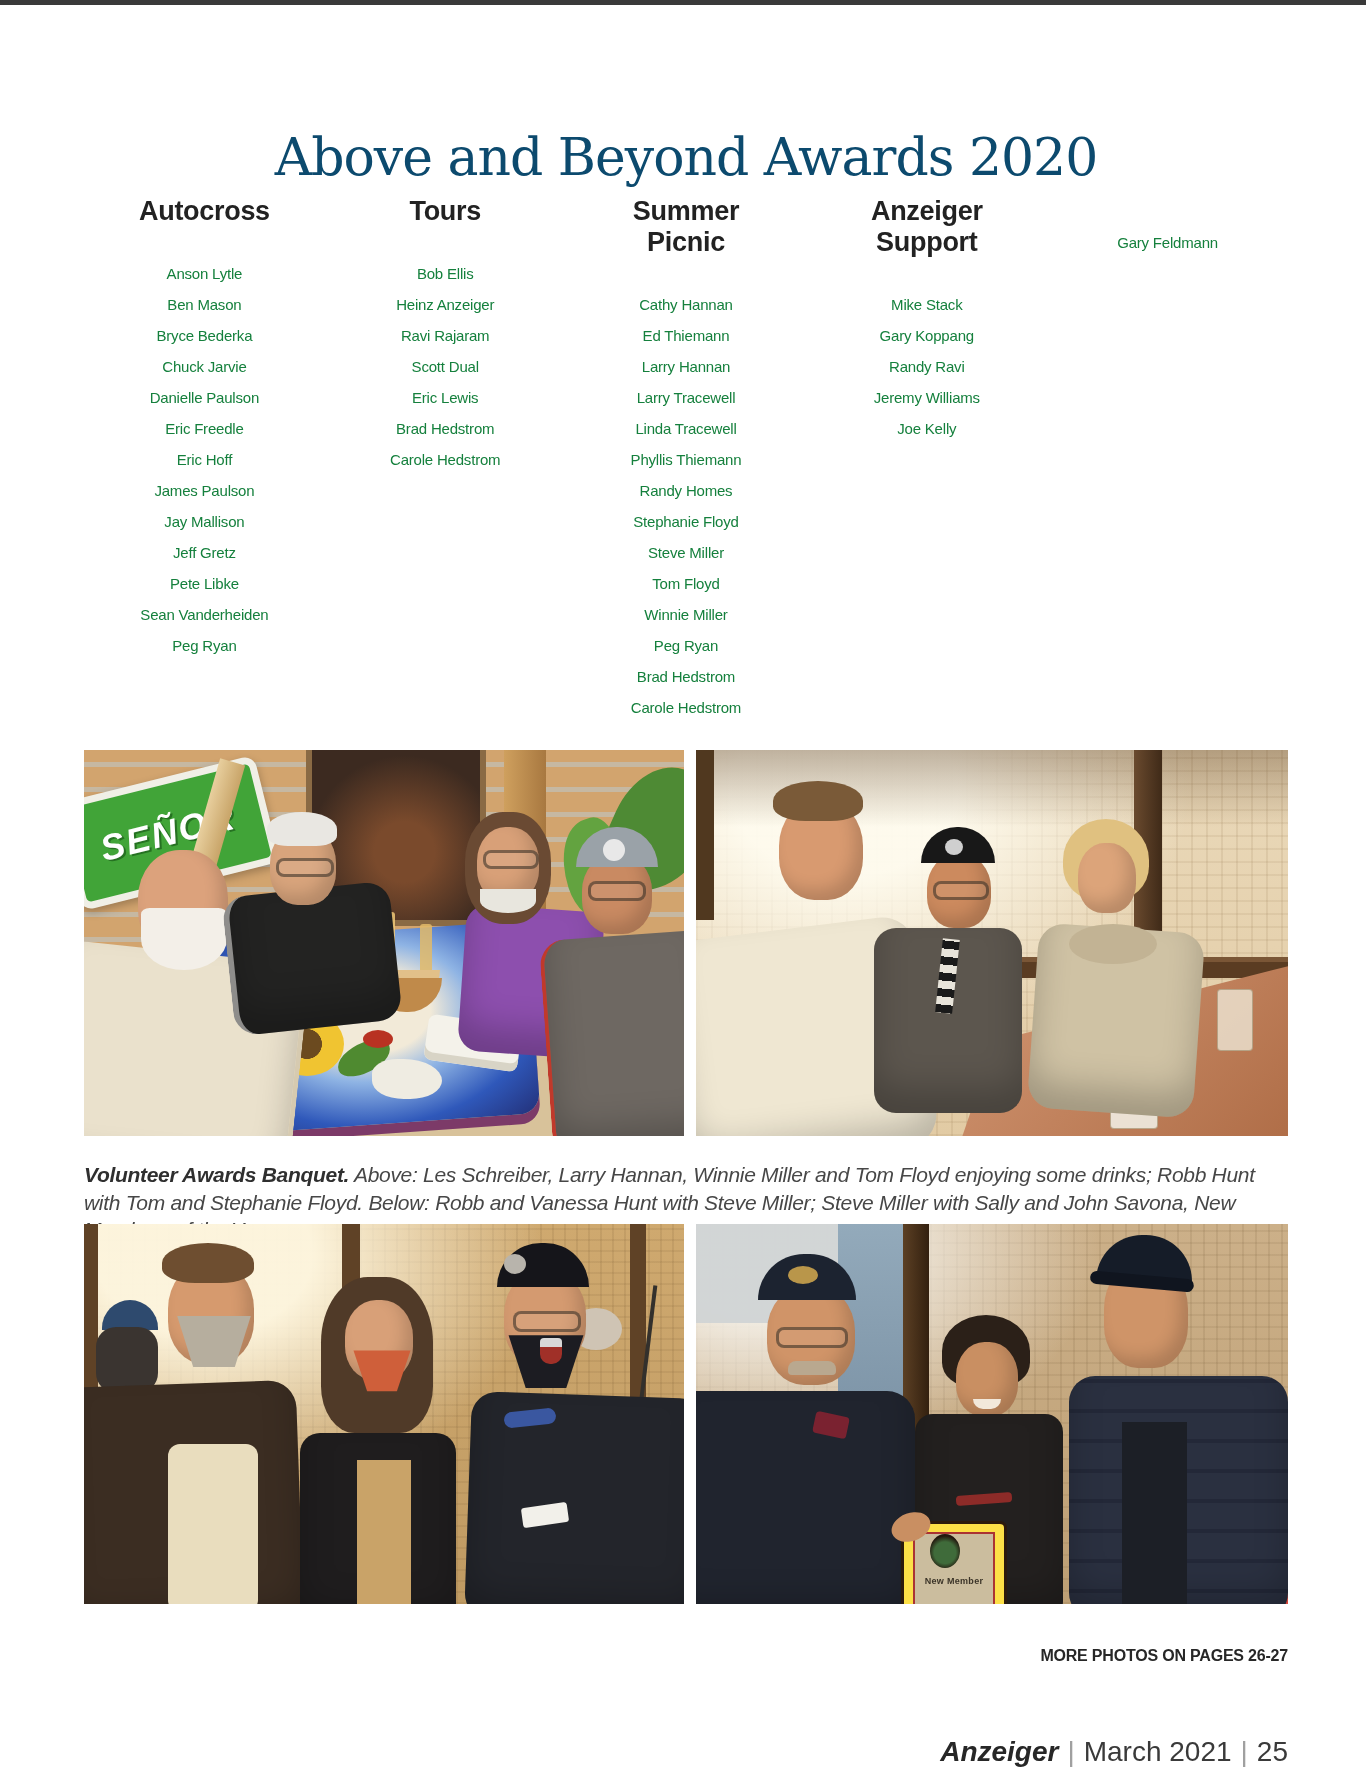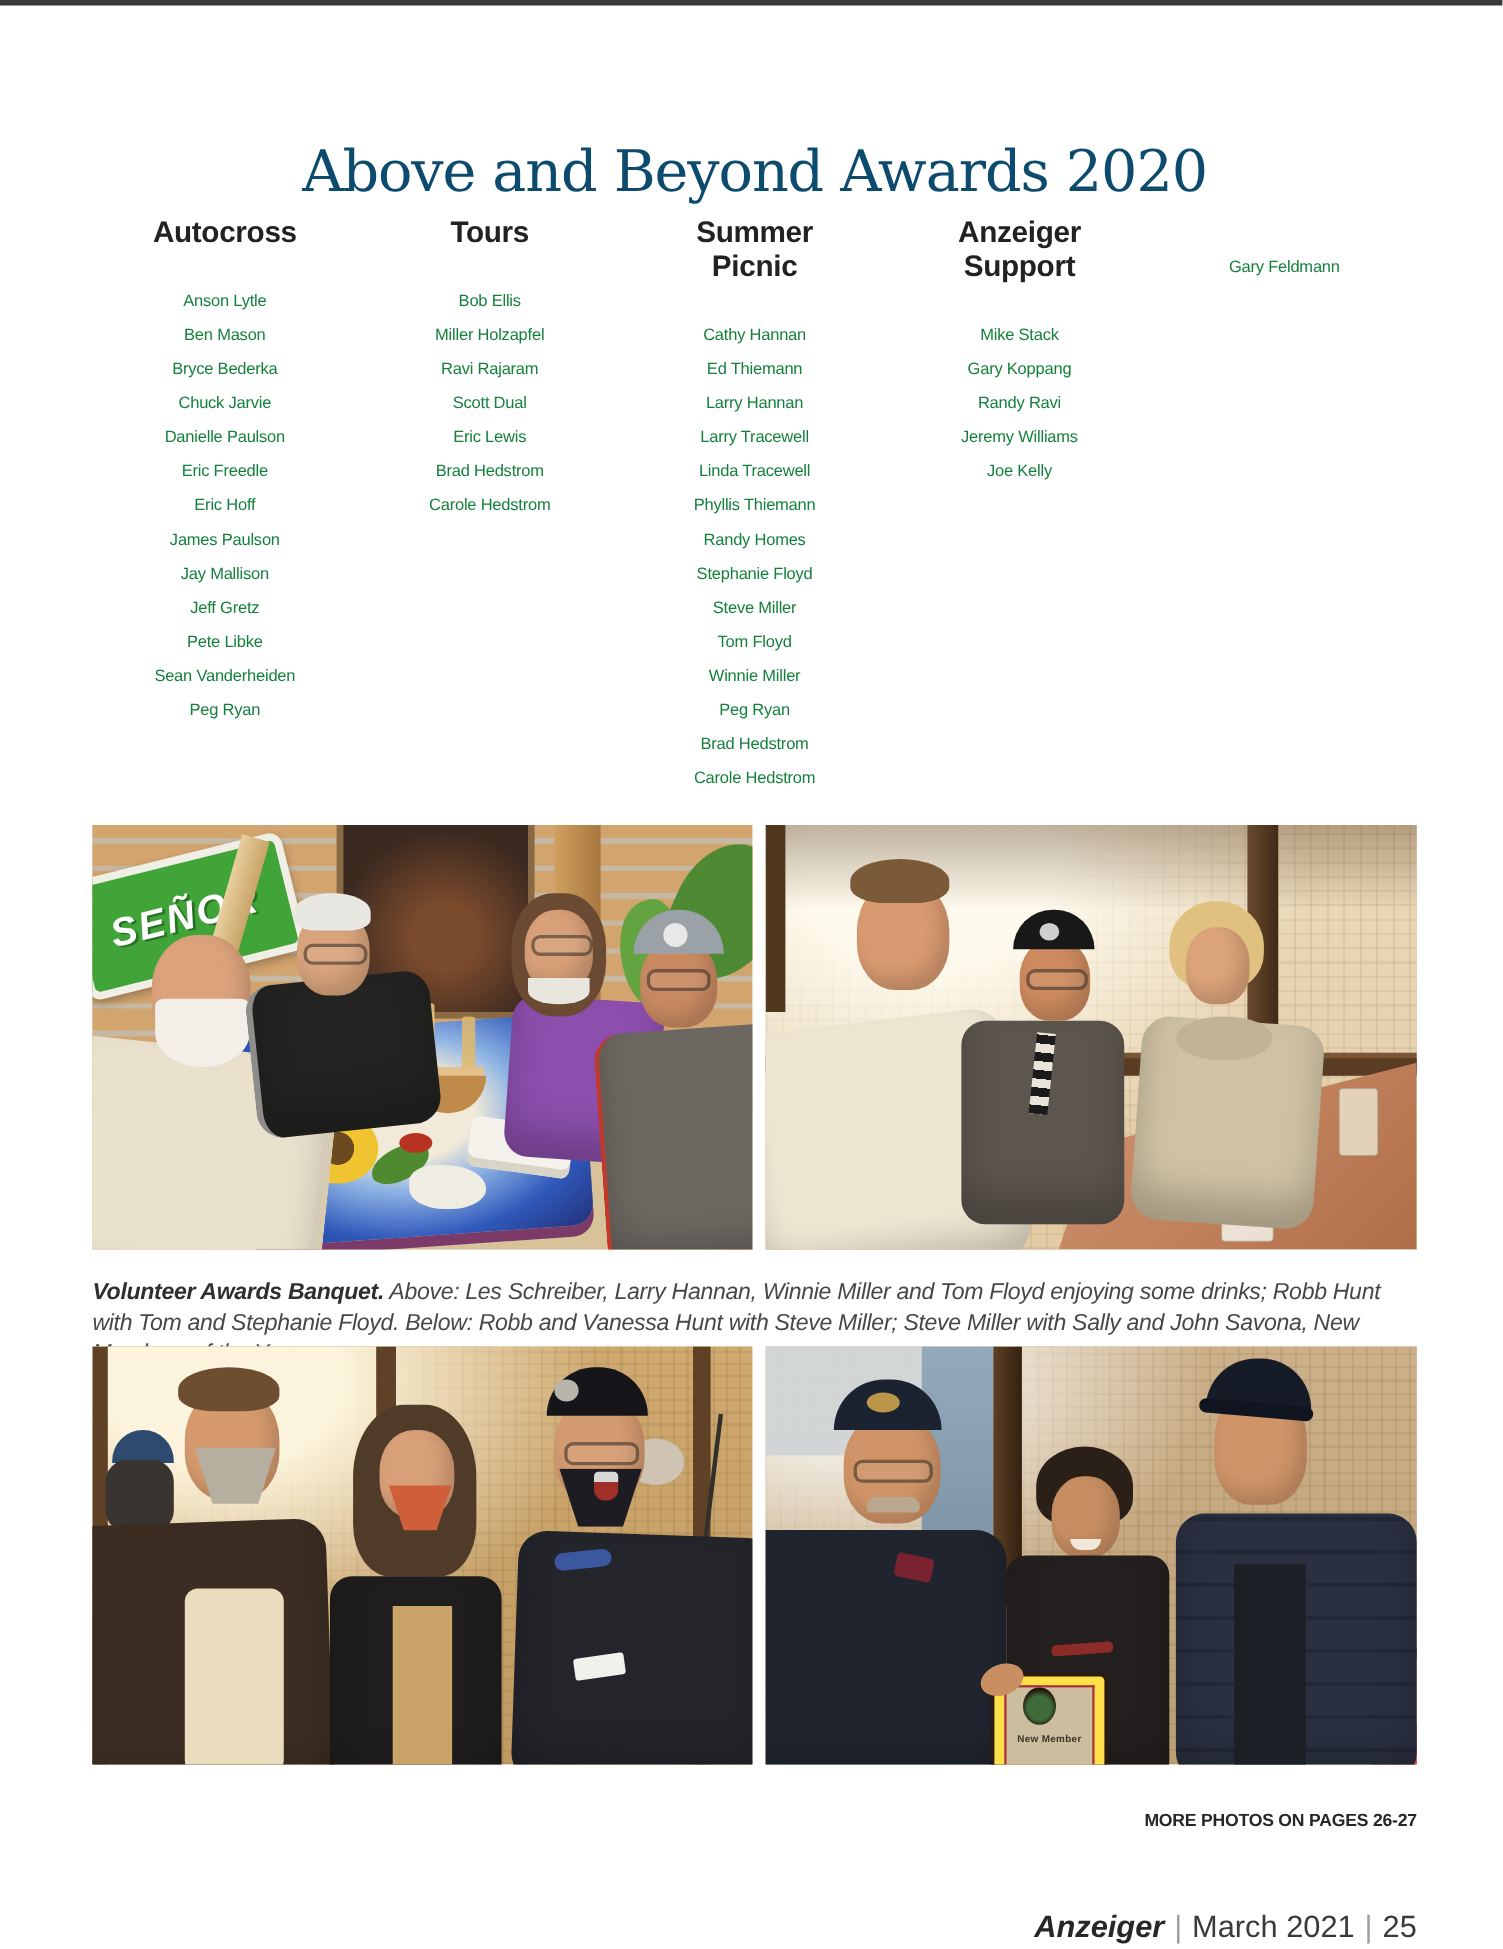--- a/index.html
+++ b/index.html
@@ -70,21 +70,21 @@
         <div>Jeff Gretz</div>
         <div>Pete Libke</div>
         <div>Sean Vanderheiden</div>
         <div>Peg Ryan</div>
       </div>
     </div>
     <div class="col">
       <div class="col-header">Tours</div>
       <div class="col-names">
         <div>Bob Ellis</div>
-        <div>Miller Holzapfel</div>
+        <div>Heinz Anzeiger</div>
         <div>Ravi Rajaram</div>
         <div>Scott Dual</div>
         <div>Eric Lewis</div>
         <div>Brad Hedstrom</div>
         <div>Carole Hedstrom</div>
       </div>
     </div>
     <div class="col">
       <div class="col-header">Summer
 Picnic</div>

